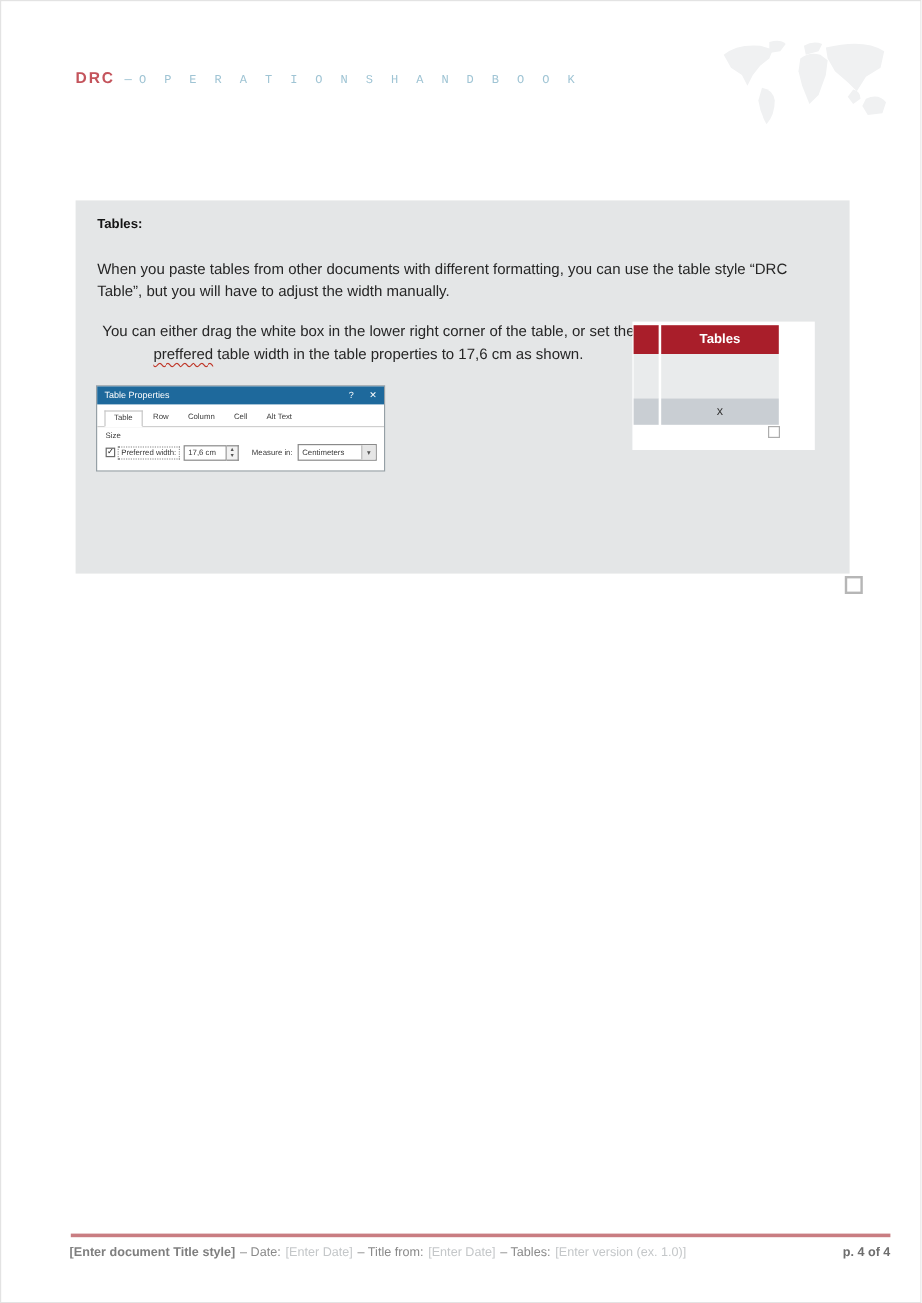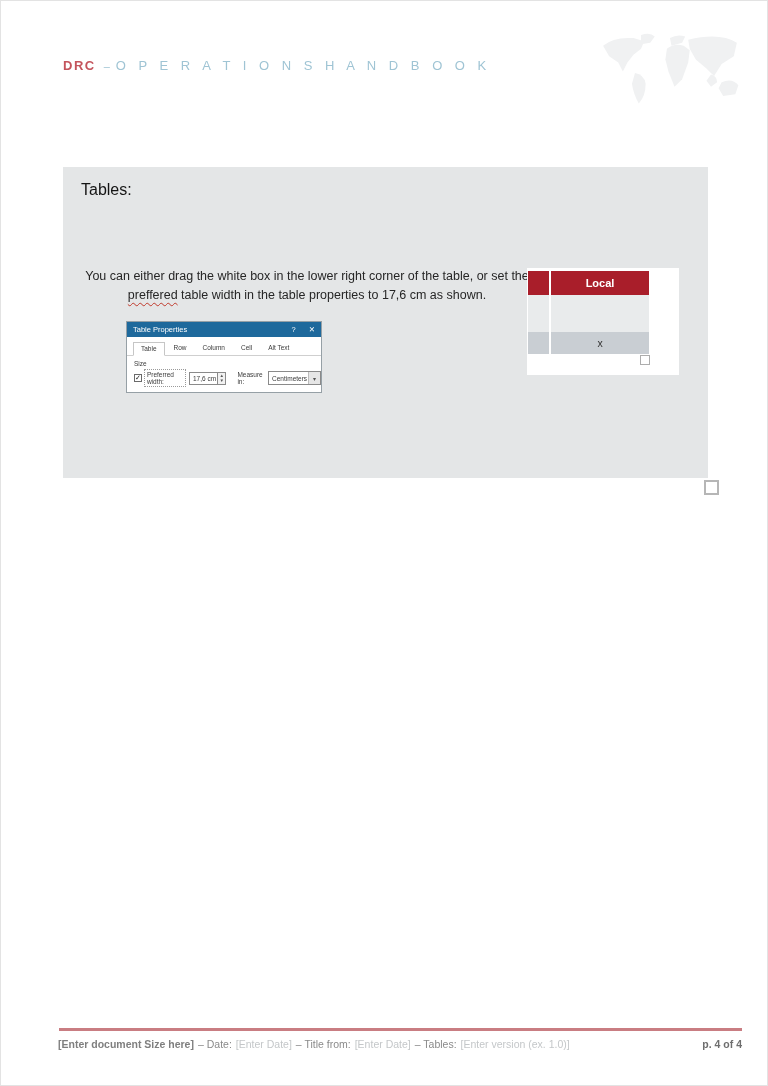--- a/index.html
+++ b/index.html
@@ -6,47 +6,47 @@
   html,body { background:#fff; }
   .page {
     position:relative; width:768px; height:1086px; background:#ffffff;
     border:1px solid #e3e3e3; overflow:hidden;
     font-family:"Liberation Sans", sans-serif; color:#2d2d2d;
   }
   
   .hdr { position:absolute; left:62px; top:55px; white-space:nowrap; }
   .hdr .logo { font-weight:bold; font-size:13px; letter-spacing:1.5px; color:#c4545c;text-align:center; }
   .hdr .dash { font-size:11px; color:#9fc4d4; margin:0 6px 0 8px; }
-  .hdr .title { font-size:13px; letter-spacing:4.5px; color:#9fc4d4; }
+  .hdr .title { font-size:10px; letter-spacing:4.5px; color:#9fc4d4;font-family:Liberation Mono, monospace; }
   .worldmap { position:absolute; left:596px; top:28px; width:152px; height:76px; }
   .worldmap svg { width:100%; height:100%; }
   
   .box { position:absolute; left:62px; top:166px; width:645px; height:311px; background:#e4e6e7; }
-  .box h2 { position:absolute; left:18px; top:14px; font-size:16px; font-weight:normal; color:#141414; }
+  .box h2 { position:absolute; left:18px; top:14px; font-size:11px; font-weight:bold; color:#141414; }
   .para { position:absolute; font-size:12.5px; line-height:19px; color:#262626; }
   .p1 { left:18px; top:48px; width:592px; }
   .p2 { left:18px; top:100px; width:452px;text-align:center; }
   .p3 { left:18px; top:245px; width:588px; }
   .misspell { text-decoration: underline wavy #c0392b 1px; text-underline-offset:3px; text-decoration-skip-ink:none; }
   
   .fig { position:absolute; left:464px; top:101px; width:152px; height:107px; background:#ffffff; }
   .fig .trow { position:absolute; left:1px; display:flex; }
   .fig .gap { width:2px; background:#ffffff; }
   .r1 { top:3px; }
   .r1 .c1 { width:21px; height:24px; background:#a91e2a; }
   .r1 .c2 { width:98px; height:24px; background:#a91e2a; color:#fff; font-weight:bold; font-size:11px; text-align:center; line-height:24px; }
   .r2 { top:27px; }
   .r2 .c1 { width:21px; height:37px; background:#e9ebec; }
   .r2 .c2 { width:98px; height:37px; background:#e9ebec; }
   .r3 { top:64px; }
   .r3 .c1 { width:21px; height:22px; background:#c9ced3; }
   .r3 .c2 { width:98px; height:22px; background:#c9ced3; color:#333; font-size:10.5px; text-align:center; line-height:22px; }
   .fig-handle { position:absolute; left:113px; top:87px; width:10px; height:10px; background:#fff; border:1px solid #adadad; }
   
-  .dlg { position:absolute; left:17px; top:154px; width:196px; height:72px; background:#ffffff; border:1px solid #96a0a6;margin-left:46px; }
+  .dlg { position:absolute; left:17px; top:154px; width:241px; height:72px; background:#ffffff; border:1px solid #96a0a6; }
   .dlg-titlebar { height:15px; background:#1e699c; color:#fff; display:flex; align-items:center; padding:0 6px; font-size:7.5px; }
   .dlg-title { flex:1; }
   .dlg-help { margin-right:13px; font-size:7.5px; }
   .dlg-close { font-size:7.5px; }
   .dlg-tabs { display:flex; gap:2px; padding:5px 0 0 6px; border-bottom:1px solid #cfcfcf; font-size:6.5px; color:#3a3a3a; }
   .dlg-tab { padding:2px 7px 3px; position:relative; }
   .dlg-tab.active { background:#fff; border:1px solid #c6c6c6; border-bottom:1px solid #fff; margin-bottom:-1px; }
   .dlg-group { margin:4px 0 0 7px; font-size:6.5px; color:#3a3a3a; }
   .dlg-row { display:flex; align-items:center; margin:3px 0 0 7px; font-size:6.5px; color:#3a3a3a; }
   .chk { width:8px; height:8px; border:1px solid #6a6a6a; background:#fff; font-size:7px; line-height:6px; text-align:center; color:#1a1a1a; }
@@ -86,28 +86,29 @@
         <path d="M120,14 q42,-10 64,4 l-4,18 -16,10 -10,16 -10,-10 -14,-12 -8,-14 z"></path>
         <path d="M150,60 q8,2 8,10 l-8,6 -6,-8 z"></path>
         <path d="M164,70 q14,-6 22,4 l-4,12 -16,2 -6,-10 z"></path>
       </g>
     </svg>
   </div>
 
   <div class="box">
     <h2>Tables:</h2>
 
+    <p class="para p1">When you paste tables from other documents with different formatting, you can use the table style “DRC Table”, but you will have to adjust the width manually.</p>
 
     <p class="para p2"><span>You can either drag the white box in the lower right corner of the table, or set the </span><span class="misspell">preffered</span><span> table width in the table properties to 17,6 cm as shown.</span></p>
 
     <div class="fig">
       <div class="trow r1">
         <div class="c1"></div>
         <div class="gap"></div>
-        <div class="c2">Local</div>
+        <div class="c2">Tables</div>
       </div>
       <div class="trow r2">
         <div class="c1"></div>
         <div class="gap"></div>
         <div class="c2"></div>
       </div>
       <div class="trow r3">
         <div class="c1"></div>
         <div class="gap"></div>
         <div class="c2">x</div>
@@ -144,21 +145,21 @@
           </span>
       </div>
     </div>
 
   </div>
 
   <div class="page-handle"></div>
 
   <div class="footer-rule"></div>
   <div class="footer">
-    <span class="f-title">[Enter document Size here]</span>
+    <span class="f-title">[Enter document Title style]</span>
     <span class="f-sep">– Date:</span>
     <span class="f-val">[Enter Date]</span>
     <span class="f-sep">– Title from:</span>
     <span class="f-val">[Enter Date]</span>
     <span class="f-sep">– Tables:</span>
     <span class="f-val">[Enter version (ex. 1.0)]</span>
     <span class="f-page">p. 4 of 4</span>
   </div>
 
 </div>

